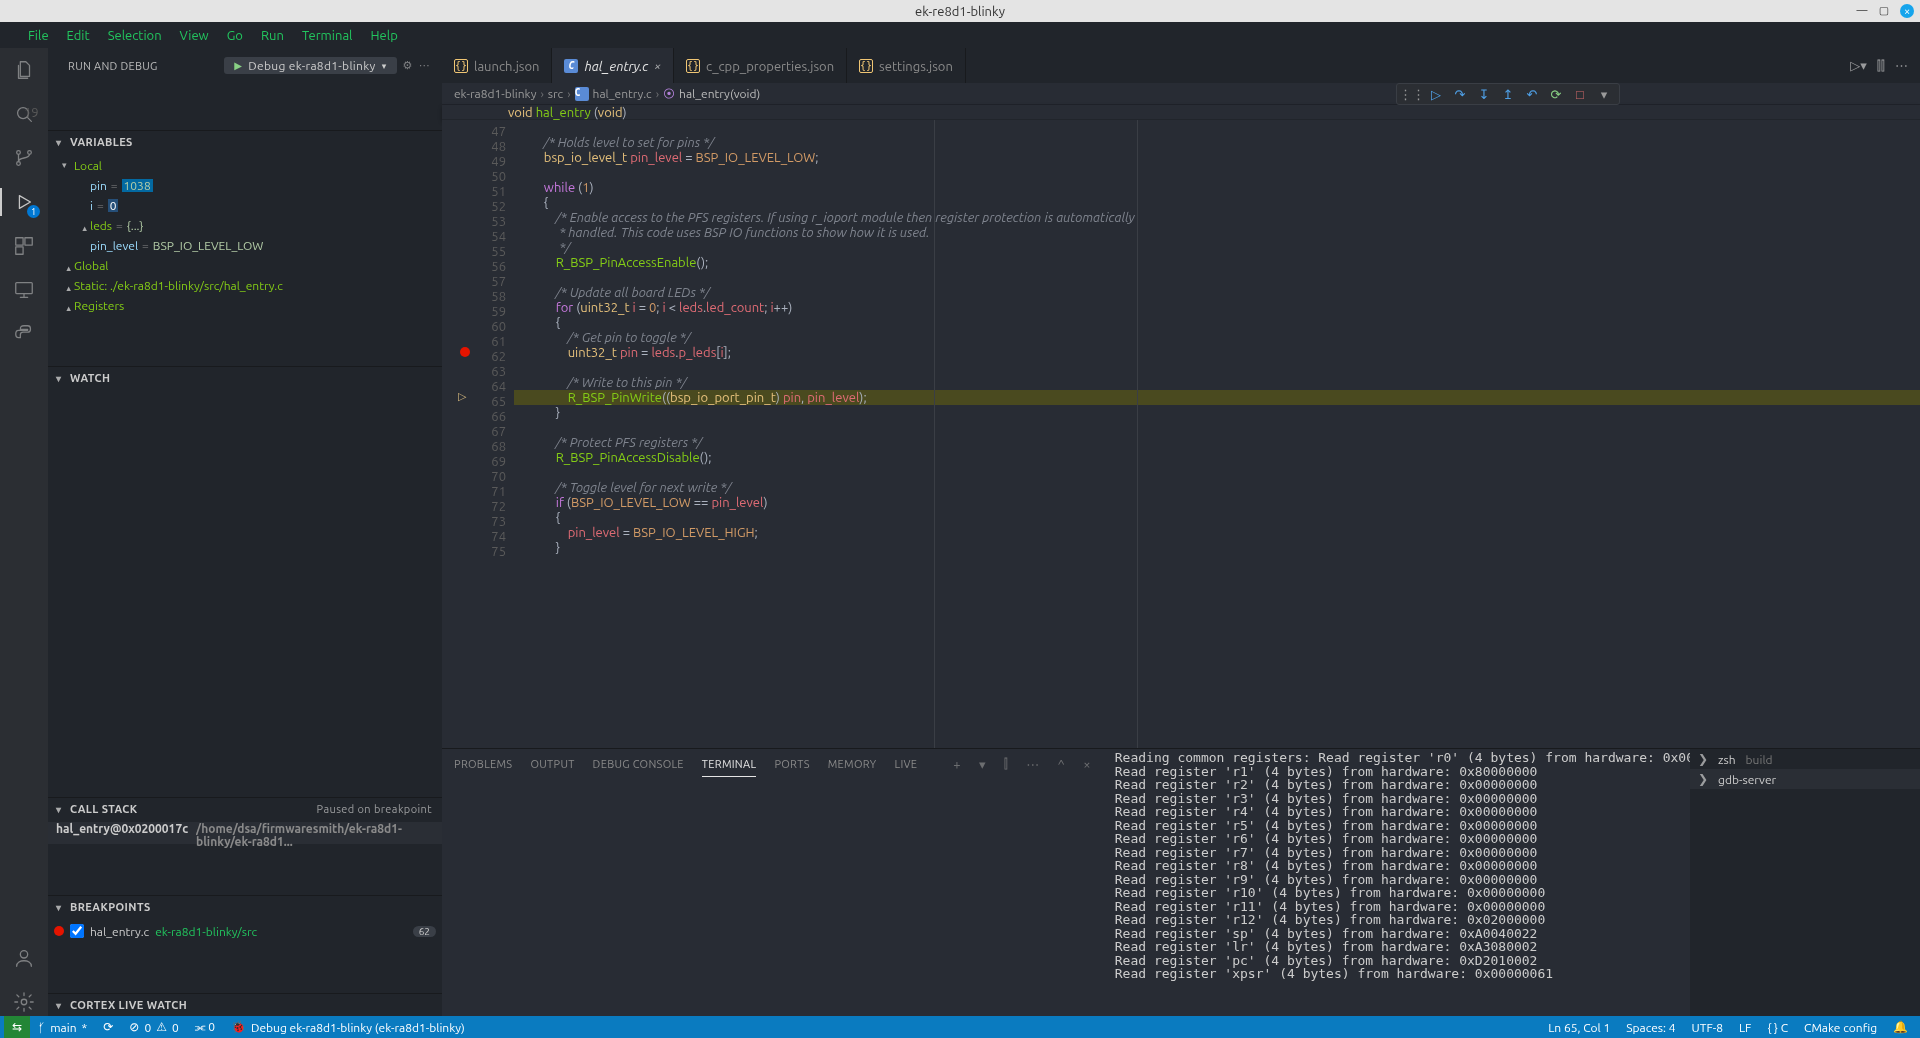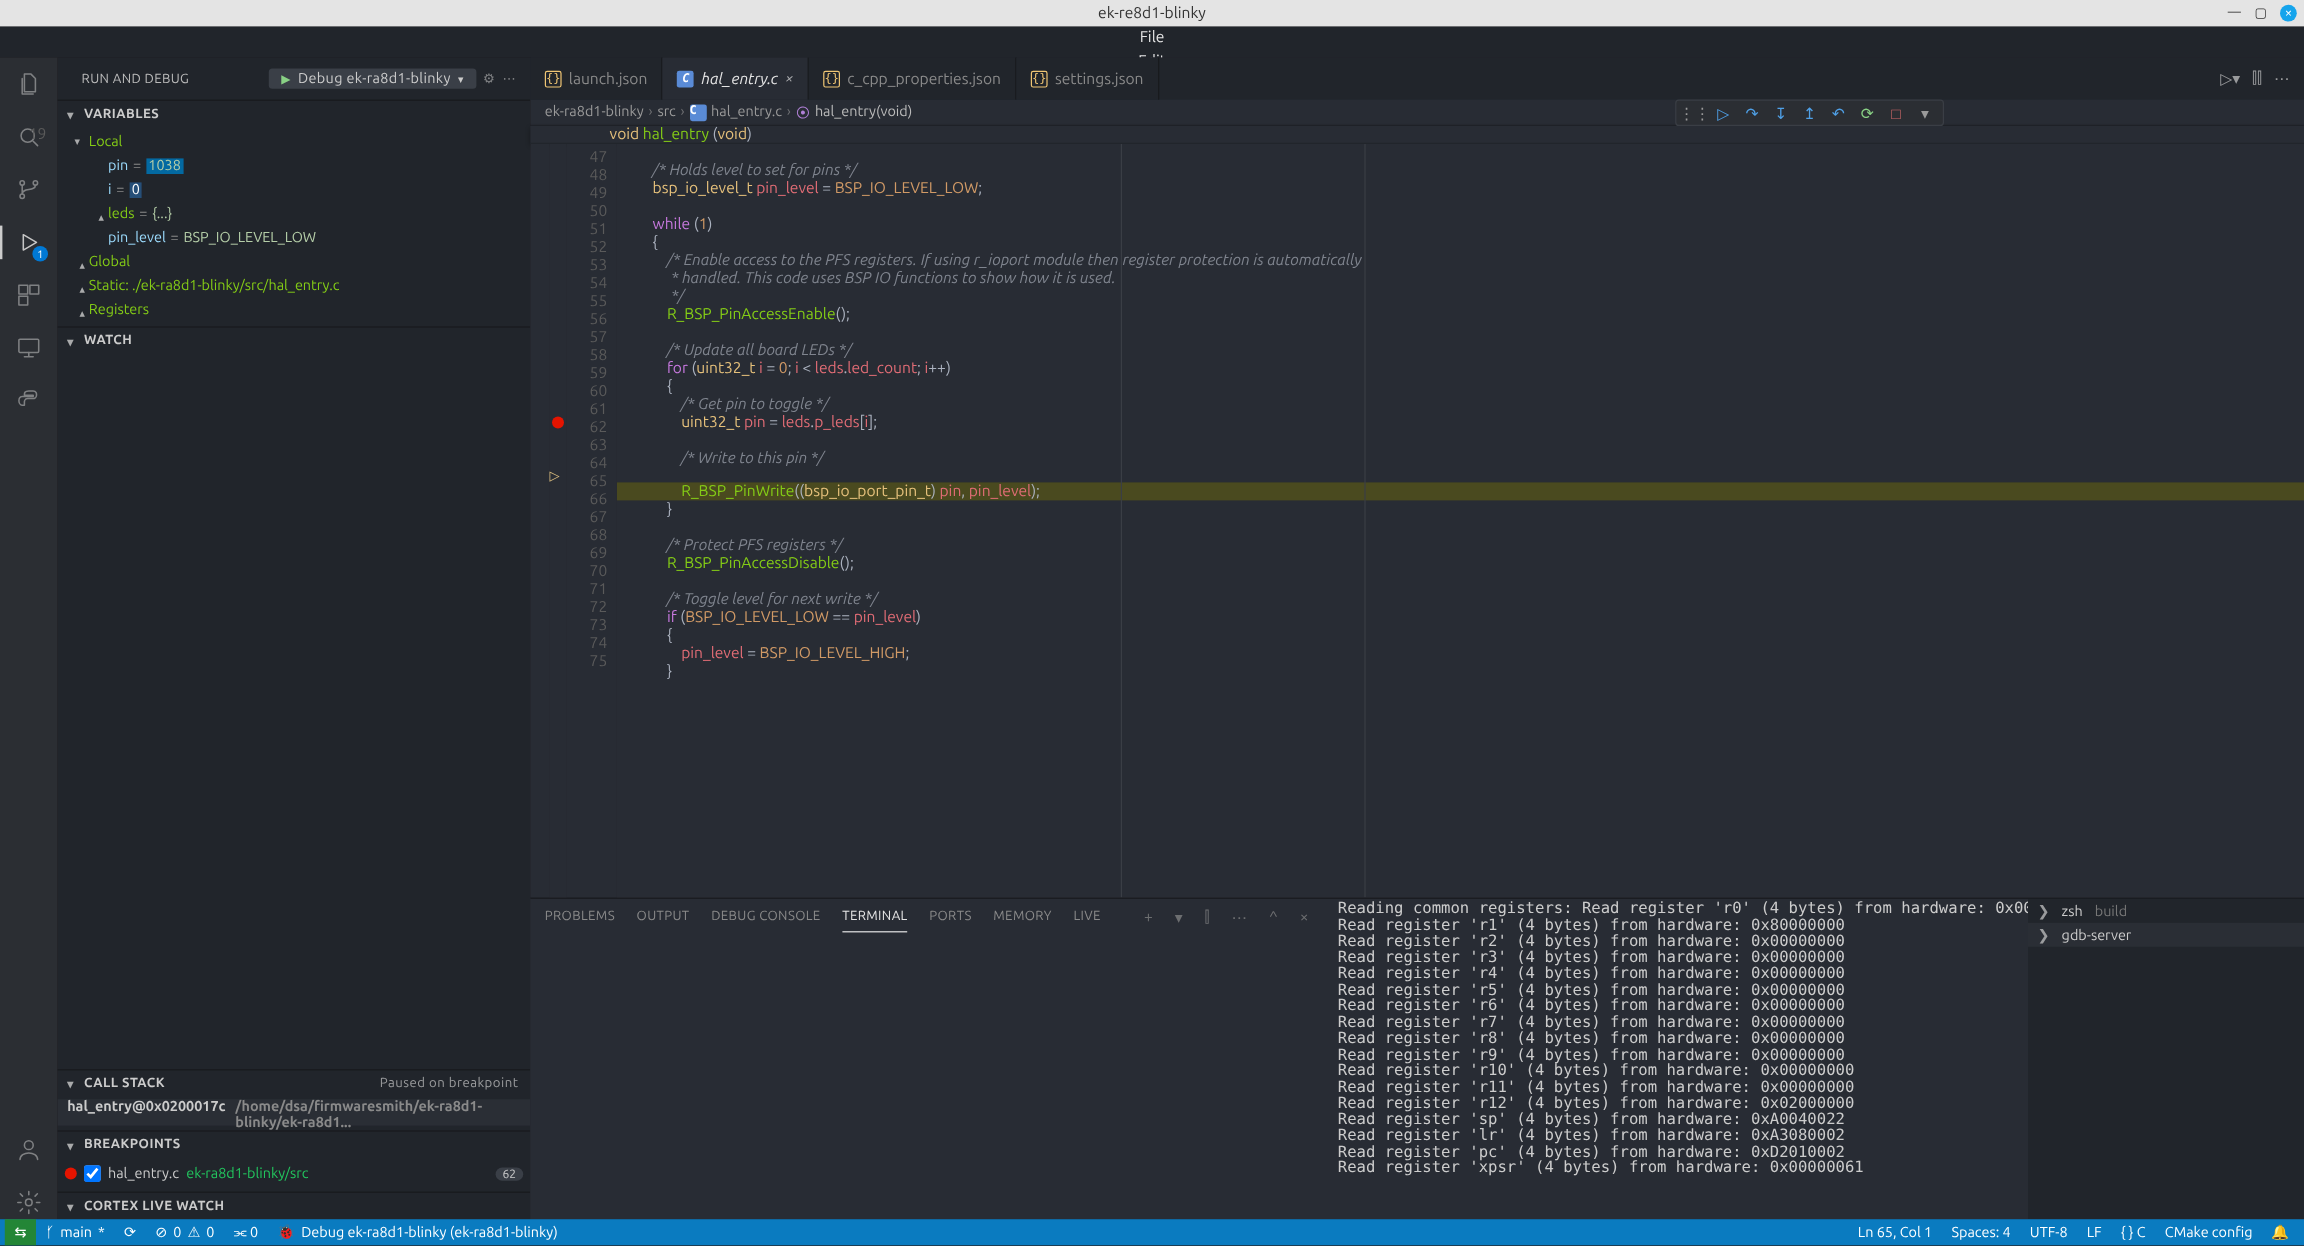--- a/index.html
+++ b/index.html
@@ -1,32 +1,32 @@
 <!DOCTYPE html>
 <html><head>
 <meta charset="utf-8">
 <style>
 * { margin:0; padding:0; box-sizing:border-box; font-family:"Segoe UI",Ubuntu,sans-serif; }
 body { background:#1e1e1e; color:#ccc; width:1920px; height:1038px; overflow:hidden; display:flex; flex-direction:column; font-size:13px; }
 .titlebar { height:22px; background:#e4e4e4; display:flex; align-items:center; justify-content:center; position:relative; color:#333; }
 .titlebar .wc { position:absolute; right:6px; display:flex; gap:10px; }
 .wc span { width:12px; height:12px; display:inline-flex; align-items:center; justify-content:center; font-size:11px; }
 .wc .close { width:14px; height:14px; border-radius:50%; background:#15a4ec; color:#fff; }
-.menubar { height:26px; background:#21252b; display:flex; align-items:center; padding:0 20px; gap:2px; color:#e5e5e5; font-size:13px;flex-direction:column; }
+.menubar { height:26px; background:#21252b; display:flex; align-items:center; padding:0 20px; gap:2px; color:#22c55e; font-size:13px; }
 .menubar span { padding:2px 8px; cursor:default; }
 .main { flex:1; display:flex; min-height:0; }
 .activity { width:48px; background:#2b2e33; display:flex; flex-direction:column; align-items:center; padding-top:8px; gap:16px; }
 .activity .ai { width:28px; height:28px; display:flex; align-items:center; justify-content:center; opacity:.55; position:relative; }
 .activity .ai.active { opacity:1; }
 .activity .ai.active::before { content:""; position:absolute; left:-10px; top:0; bottom:0; width:2px; background:#ccc; }
 .activity .spacer { flex:1; }
 .activity .badge { position:absolute; right:-2px; bottom:-2px; background:#0078d4; border-radius:50%; font-size:9px; width:13px; height:13px; display:flex; align-items:center; justify-content:center; color:#fff; }
 .activity svg { width:22px; height:22px; stroke:#c5c5c5; fill:none; stroke-width:1.4; stroke-linecap:round; stroke-linejoin:round; }
 
-.sidebar { width:394px; background:#21252b; display:flex; flex-direction:column; color:#ccc; font-size:12px; }
+.sidebar { width:394px; background:#21252b; display:flex; flex-direction:column; color:#ccc; font-size:12px;gap:47px; }
 .sb-head { height:35px; display:flex; align-items:center; padding:0 12px 0 20px; font-size:11px; letter-spacing:.3px; color:#bbb; gap:6px; }
 .sb-head .spacer{flex:1;}
 .cfg-pill { background:#3a3f47; border-radius:3px; padding:2px 10px; display:flex; align-items:center; gap:6px; font-size:12px; color:#ccc; }
 .cfg-pill .play { color:#89d185; font-size:10px; }
 .sb-head .gear, .sb-head .dots { opacity:.6; cursor:default; }
 
 .section { border-top:1px solid #181a1d; }
 .sec-hdr { height:22px; display:flex; align-items:center; padding:0 4px 0 8px; font-size:11px; font-weight:700; text-transform:uppercase; letter-spacing:.4px; cursor:default;}
 .sec-hdr .chev { width:14px; display:inline-block; transform:rotate(0deg); font-size:10px; opacity:.8;}
 .sec-hdr .status { margin-left:auto; font-weight:400; text-transform:none; opacity:.7; font-size:11px; padding-right:6px;}
@@ -63,21 +63,21 @@
 .debug-toolbar { position:absolute; right:300px; top:0; height:22px; background:#2b2e33; border:1px solid #3a3e45; border-radius:3px; display:flex; align-items:center; padding:0 4px; gap:2px;}
 .debug-toolbar .db { width:22px; height:22px; display:flex; align-items:center; justify-content:center; font-size:13px; cursor:default;}
 .db.cont{color:#4fa0e7;} .db.step{color:#4fa0e7;} .db.stop{color:#d16969;} .db.restart{color:#89d185;}
 
 .code-wrap { flex:1; display:flex; overflow:hidden; min-height:0;}
 .gutter { width:42px; background:#282c34; text-align:right; padding:4px 8px 4px 4px; color:#5a5a5a; font-family:Menlo,Consolas,monospace; font-size:13px; line-height:15px; user-select:none;}
 .glut { width:16px; background:#282c34;}
 .decor { width:14px; background:#282c34; position:relative;}
 .code { flex:1; background:#282c34; font-family:Menlo,Consolas,monospace; font-size:13px; line-height:15px; white-space:pre; position:relative; overflow:hidden;}
 .code .line { height:15px; padding-left:6px;}
-.code .highlight-line { background:#4a4a1f;margin-top:12px;}
+.code .highlight-line { background:#4a4a1f;}
 .rulersA{position:absolute;top:0;bottom:0;left:420px;border-left:1px solid #3a3e45;}
 .rulersB{position:absolute;top:0;bottom:0;left:623px;border-left:1px solid #3a3e45;}
 .kw{color:#c678dd;} .ty{color:#e5c07b;} .fn-n{color:#84cc16;} .num{color:#d19a66;} .com{color:#7f848e;font-style:italic;} .var-c{color:#e06c75;} .op{color:#abb2bf;} .const-c{color:#d19a66;} .pun{color:#abb2bf;}
 .bp-dot { position:absolute; left:2px; width:10px; height:10px; border-radius:50%; background:#e51400;}
 .cur-arrow{position:absolute; left:0px; color:#d7ba7d; font-size:11px;}
 
 .sticky { height:15px; background:#282c34; padding-left:66px; font-family:Menlo,Consolas,monospace; font-size:13px; line-height:15px; border-bottom:1px solid #21252b; box-shadow:0 2px 4px rgba(0,0,0,.3);}
 
 .panel { height:268px; background:#282c34; display:flex; flex-direction:row; border-top:1px solid #181a1d;}
 .panel-tabs { height:30px; display:flex; align-items:center; padding:0 12px; gap:18px; font-size:11px; color:#8a8a8a; letter-spacing:.3px;}

